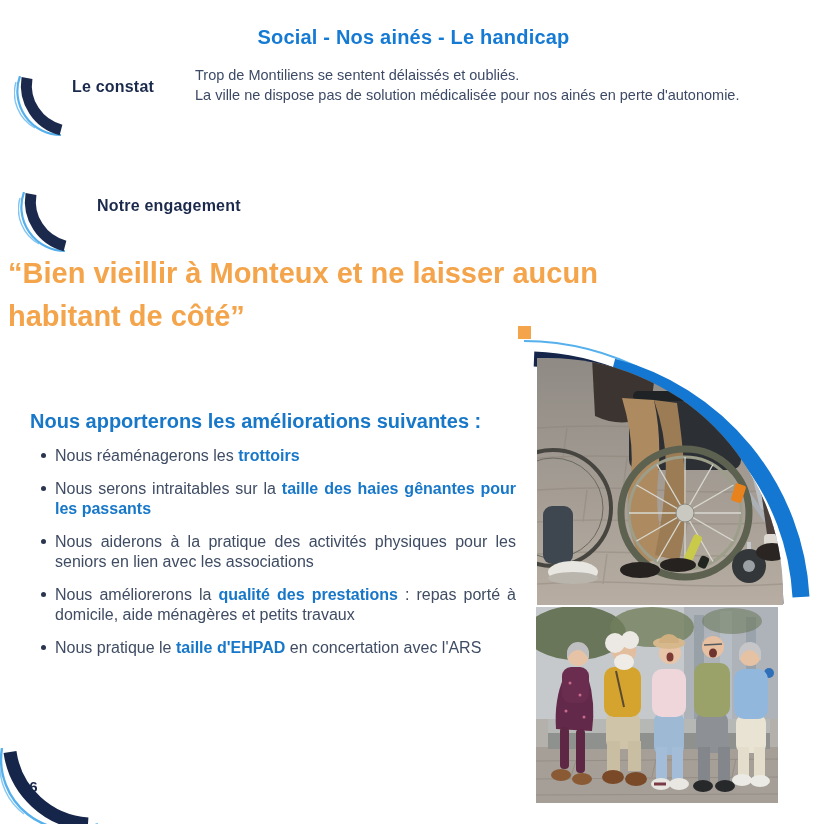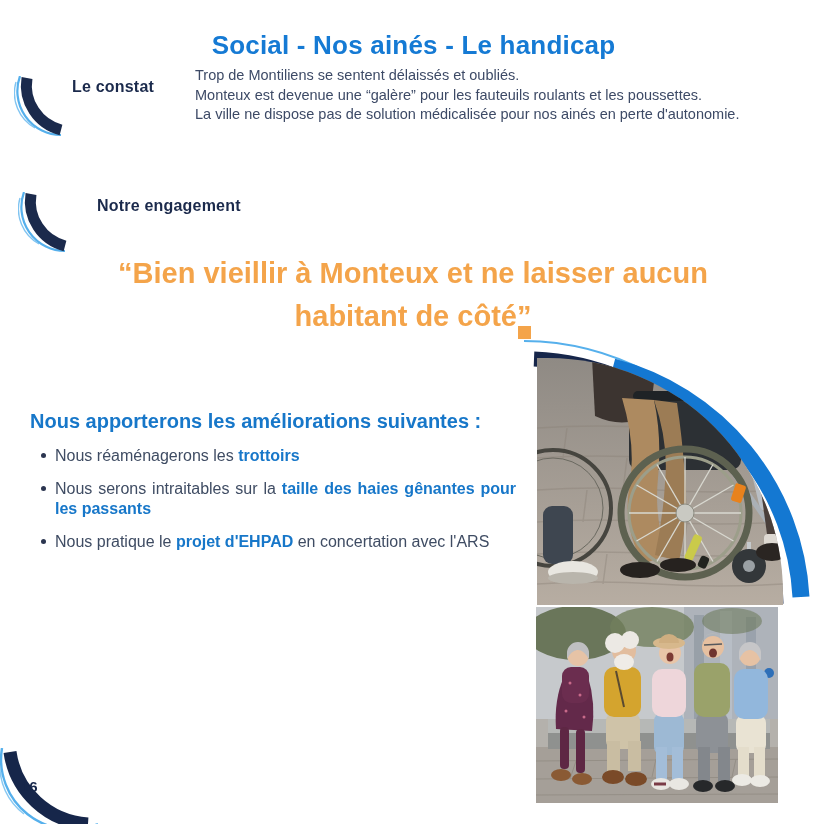--- a/index.html
+++ b/index.html
@@ -1,31 +1,31 @@
 <!DOCTYPE html>
 <html><head>
 <meta charset="utf-8">
 <style>
   html,body{margin:0;padding:0;}
   body{width:827px;height:824px;background:#ffffff;font-family:"Liberation Sans",sans-serif;overflow:hidden;}
   #page{position:relative;width:827px;height:824px;background:#fff;}
 
   .page-title{position:absolute;top:13px;left:0;width:100%;text-align:center;
-    font-size:26px;font-weight:bold;color:#157ad4;letter-spacing:.2px;}
+    font-size:20px;font-weight:bold;color:#157ad4;letter-spacing:.2px;}
 
   .swoosh{position:absolute;}
   .section-label{position:absolute;font-size:16px;font-weight:bold;color:#1b2a4c;letter-spacing:.2px;}
   #constat-label{left:72px;top:78px;}
   #engagement-label{left:72px;top:197px;margin-left:25px;}
 
   .constat-text{position:absolute;left:195px;top:66px;width:618px;
     font-size:14.5px;line-height:19.6px;color:#3d4a66;text-align:justify;}
   .constat-text p{margin:0;}
 
-  .quote{position:absolute;top:252px;left:8px;width:810px;text-align:center;
+  .quote{position:absolute;top:252px;left:8px;width:810px;
     font-size:29px;line-height:43px;font-weight:bold;color:#f4a44a;}
 
   .improv-heading{position:absolute;left:30px;top:410px;font-size:20px;font-weight:bold;color:#1777c9;}
 
   ul.improv{position:absolute;left:40px;top:446px;width:476px;margin:0;padding:0;list-style:none;
     font-size:16px;line-height:20px;color:#3f4c63;}
   ul.improv li{position:relative;padding-left:15px;margin-bottom:13px;text-align:justify;}
   ul.improv li::before{content:"";position:absolute;left:1px;top:7px;width:5px;height:5px;border-radius:50%;background:#2b3550;}
   .kw{font-weight:bold;color:#1777c9;}
 
@@ -47,41 +47,42 @@
   <h1 class="page-title">Social - Nos ainés - Le handicap</h1>
 
   <svg class="swoosh" id="constat-swoosh" style="left:14px;top:76px;" width="50" height="62" viewBox="0 0 48 62">
     <path d="M 1,6 A 40 40 0 0 0 20,52" fill="none" stroke="#56b0ec" stroke-width="1.4" opacity="0.75"></path>
     <path d="M 5,0 A 44 44 0 0 0 46,59" fill="none" stroke="#56b0ec" stroke-width="2.2"></path>
     <path d="M 12,2 A 46 46 0 0 0 46,54" fill="none" stroke="#1b2a4c" stroke-width="11"></path>
   </svg>
   <div class="section-label" id="constat-label">Le constat</div>
   <div class="constat-text">
     <p>Trop de Montiliens se sentent délaissés et oubliés.</p>
-    <p>Monteux est devenue une “galère” pour les fauteuils roulants et les poussettes.</p>
     <p>La ville ne dispose pas de solution médicalisée pour nos ainés en perte d'autonomie.</p>
   </div>
 
   <svg class="swoosh" id="engagement-swoosh" style="left:18px;top:192px;" width="50" height="62" viewBox="0 0 48 62">
     <path d="M 1,6 A 40 40 0 0 0 20,52" fill="none" stroke="#56b0ec" stroke-width="1.4" opacity="0.75"></path>
     <path d="M 5,0 A 44 44 0 0 0 46,59" fill="none" stroke="#56b0ec" stroke-width="2.2"></path>
     <path d="M 12,2 A 46 46 0 0 0 46,54" fill="none" stroke="#1b2a4c" stroke-width="11"></path>
   </svg>
   <div class="section-label" id="engagement-label">Notre engagement</div>
 
   <div class="quote">
     <div>“Bien vieillir à Monteux et ne laisser aucun</div>
     <div>habitant de côté”</div>
   </div>
 
   <div class="improv-heading">Nous apporterons les améliorations suivantes :</div>
   <ul class="improv">
     <li><span>Nous réaménagerons les </span><span class="kw">trottoirs</span><span></span></li>
     <li><span>Nous serons intraitables sur la </span><span class="kw">taille des haies gênantes pour les passants</span><span></span></li>
-    <li><span>Nous pratique le </span><span class="kw">projet d'EHPAD</span><span> en concertation avec l'ARS</span></li>
+    <li><span>Nous aiderons à la pratique des activités physiques pour les seniors en lien avec les associations</span><span class="kw"></span><span></span></li>
+    <li><span>Nous améliorerons la </span><span class="kw">qualité des prestations</span><span> : repas porté à domicile, aide ménagères et petits travaux</span></li>
+    <li><span>Nous pratique le </span><span class="kw">taille d'EHPAD</span><span> en concertation avec l'ARS</span></li>
   </ul>
 
   <svg class="swoosh" id="right-swoosh" width="302" height="284" viewBox="0 0 300 284">
     <rect x="0" y="1" width="13" height="13" fill="#f4a44a"></rect>
     <path d="M 6,16 A 268 268 0 0 1 225,132" fill="none" stroke="#56b0ec" stroke-width="2"></path>
     <path d="M 95,42 A 252 252 0 0 1 283,272" fill="none" stroke="#1478d2" stroke-width="17"></path>
     <path d="M 16,34 A 252 252 0 0 1 258,279" fill="none" stroke="#16264a" stroke-width="15"></path>
   </svg>
 
   <div class="photo" id="photo-wheelchair">

